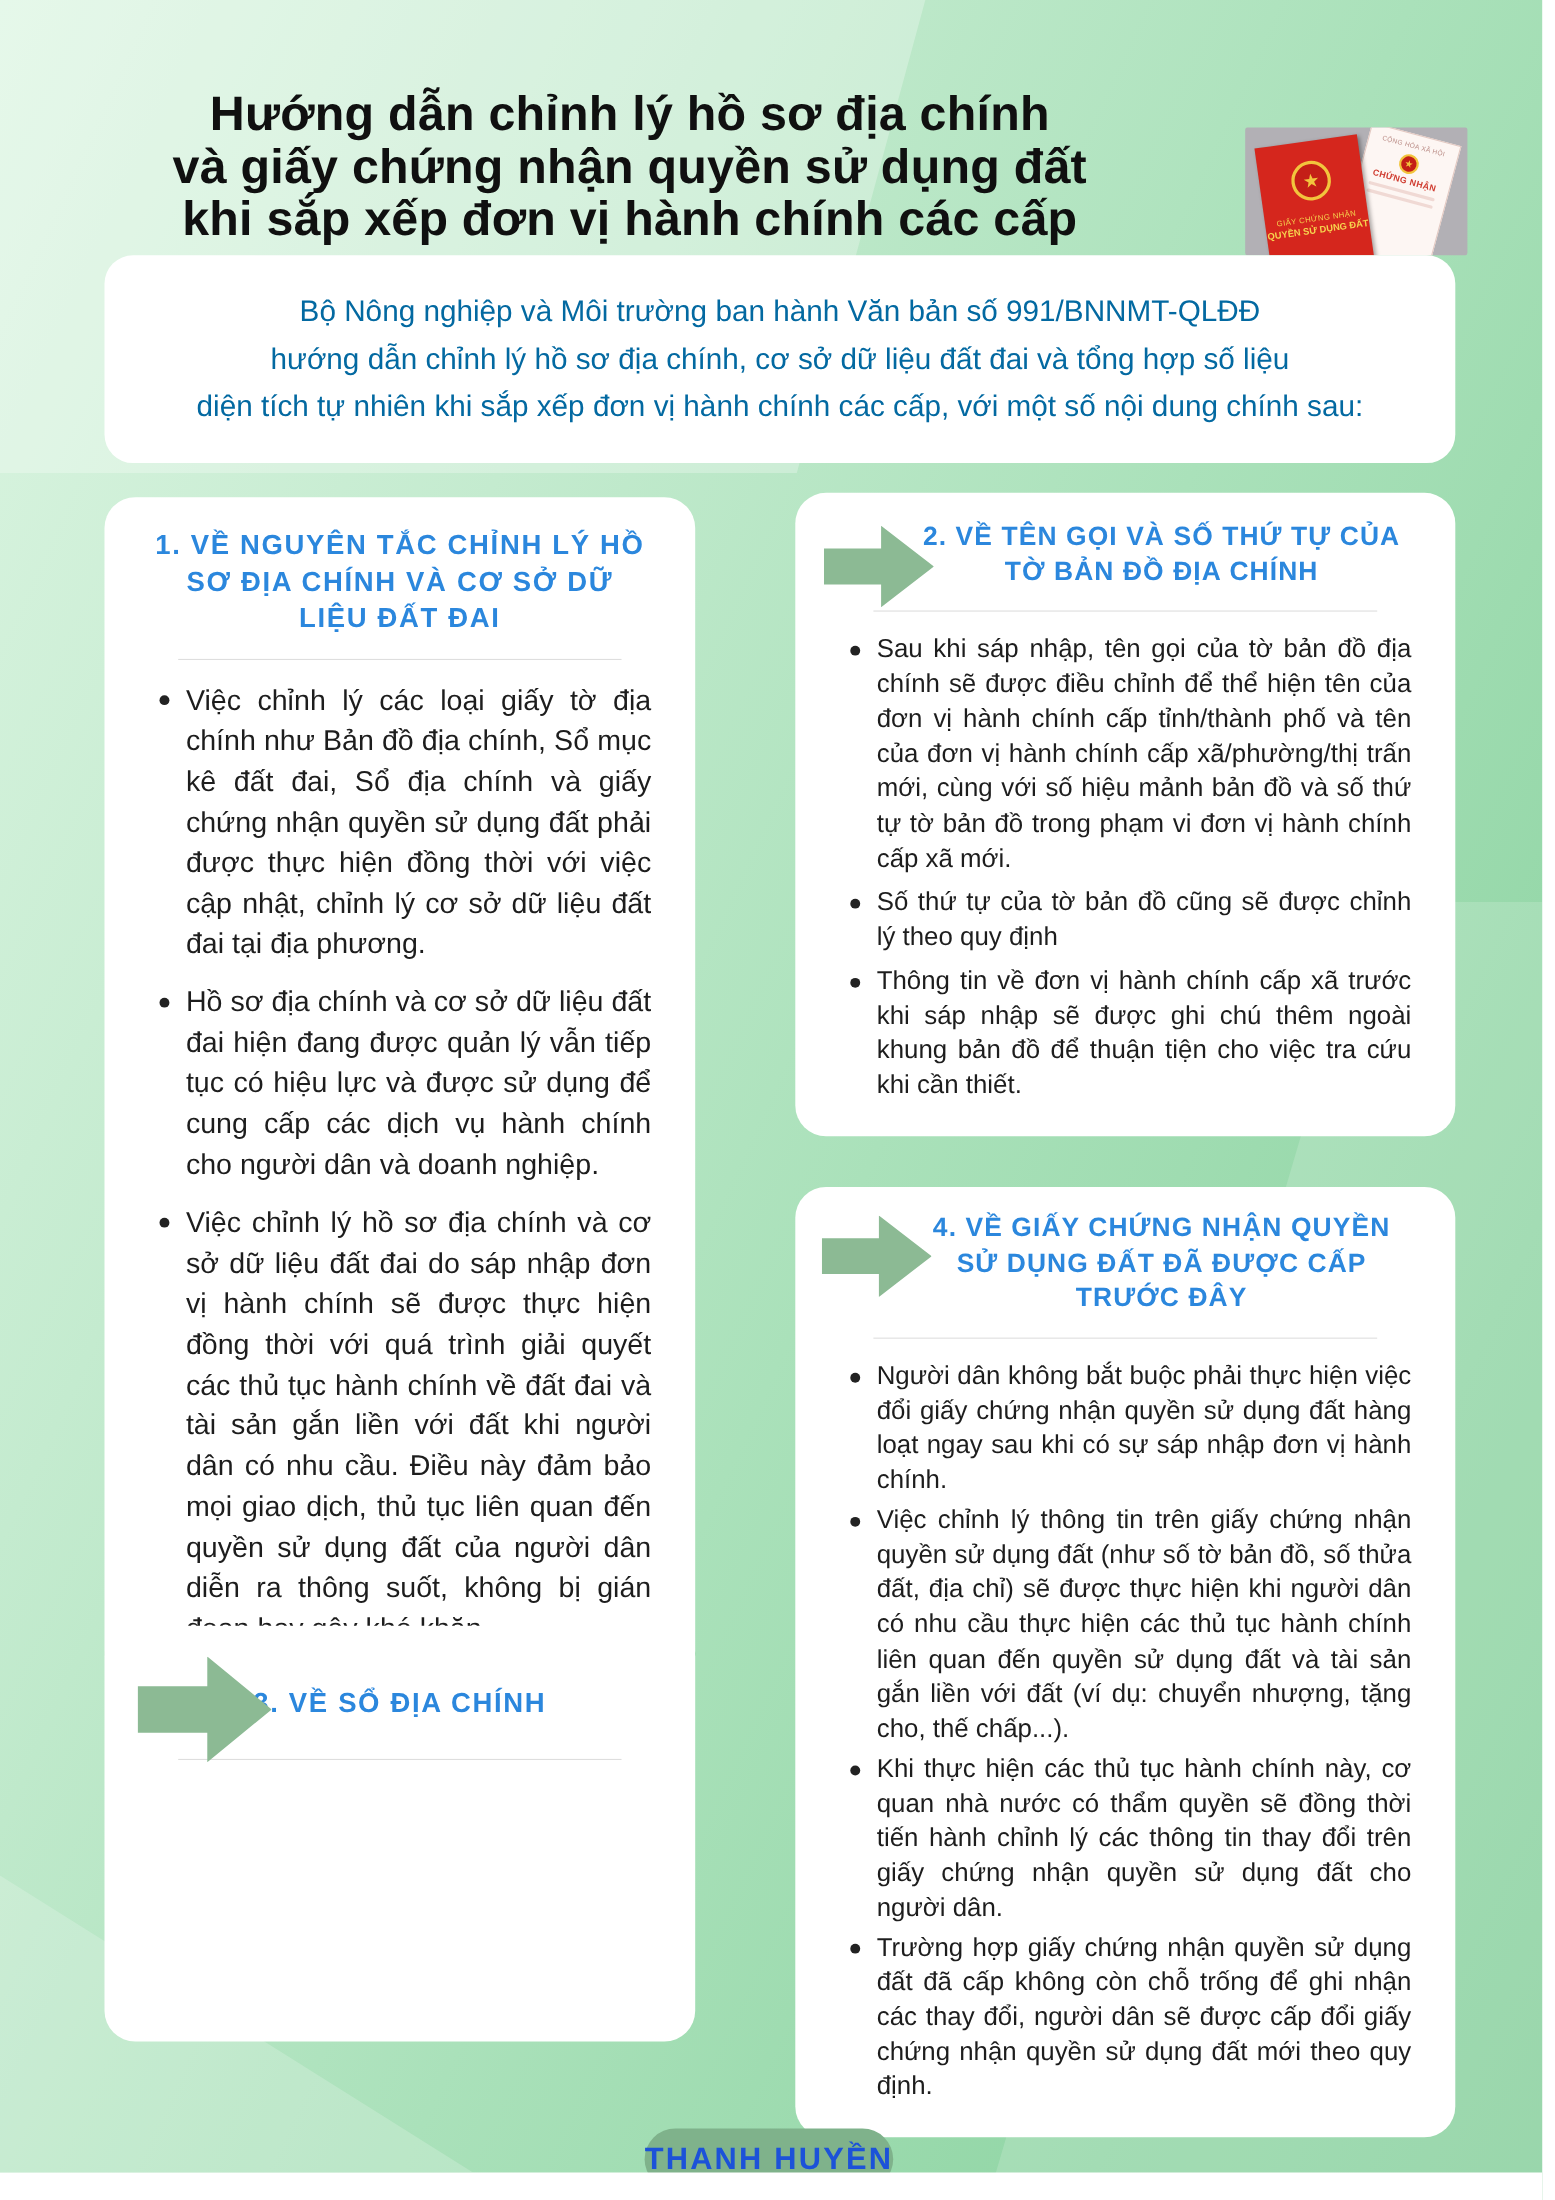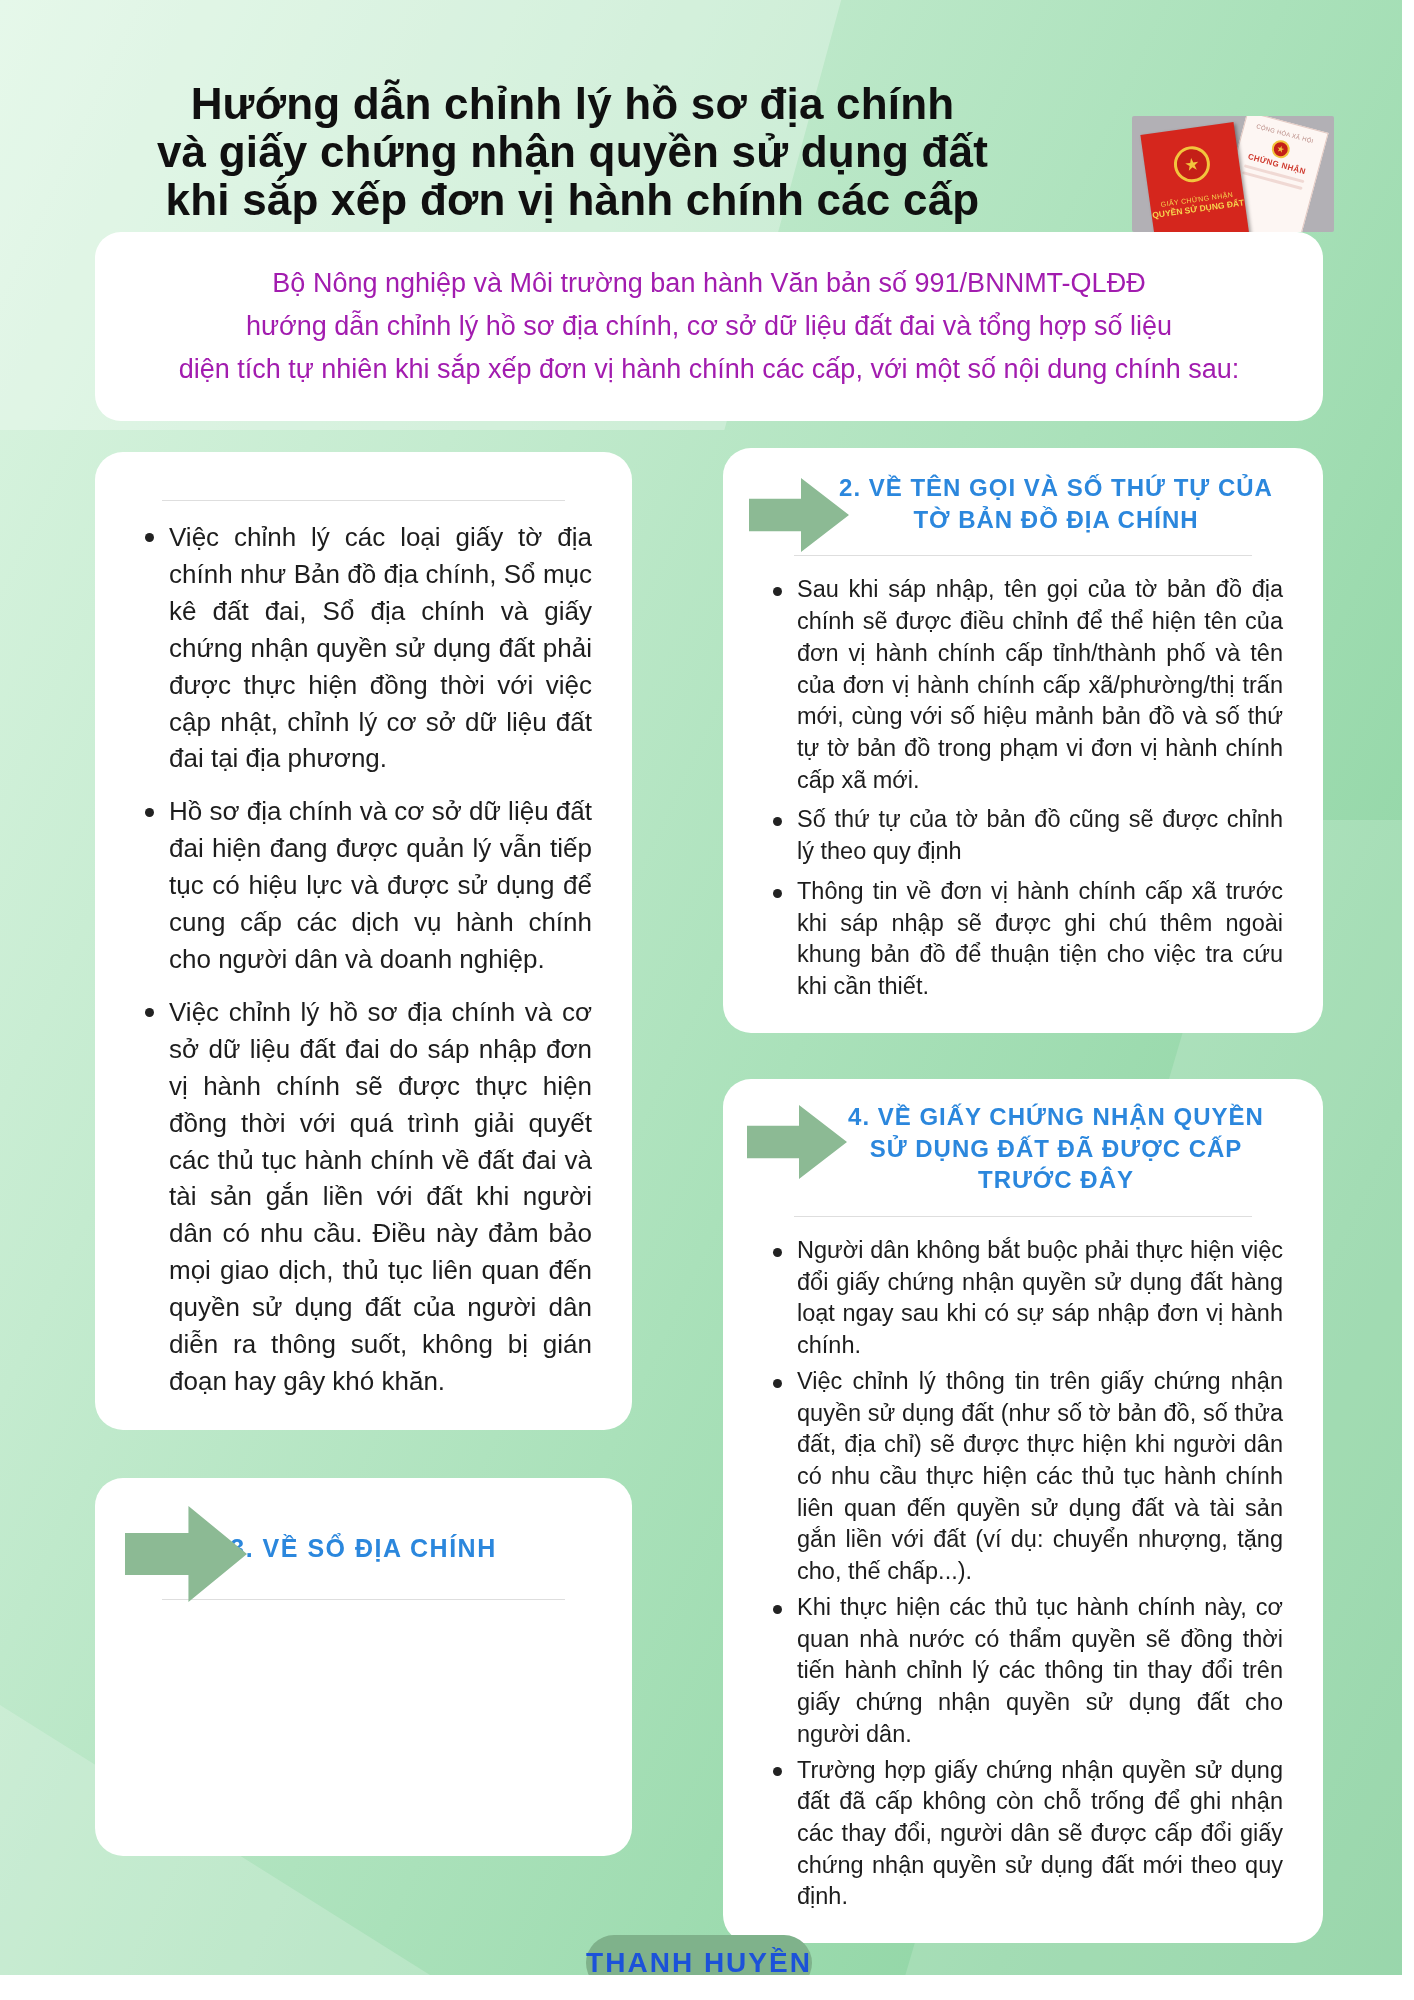--- a/index.html
+++ b/index.html
@@ -63,21 +63,21 @@
     color:var(--emblem-yellow,#f2c53d);font-size:17px;line-height:31px;
   }
   .book-line1{font-size:7px;color:#f6d44e;letter-spacing:0.4px;}
   .book-line2{font-size:8.5px;font-weight:700;color:#f6d44e;margin-top:1px;}
 
   .intro-card{
     position:absolute;left:95px;top:232px;width:1228px;min-height:188px;
     background:var(--card-bg,#fff);border-radius:26px;
     padding:30px 48px;text-align:center;
   }
-  .intro-line{font-size:27px;line-height:43px;color:#a21caf;}
+  .intro-line{font-size:27px;line-height:43px;color:#0369a1;}
 
   .card{
     position:absolute;background:var(--card-bg,#fff);border-radius:28px;
     padding:28px 40px 30px 40px;overflow:hidden;
   }
   .card-1{left:95px;top:452px;width:537px;min-height:962px;}
   .card-2{left:723px;top:448px;width:600px;min-height:584px;padding-top:24px;}
   .card-3{left:95px;top:1478px;width:537px;min-height:378px;}
   .card-4{left:723px;top:1079px;width:600px;min-height:814px;padding-top:22px;}
 
@@ -149,20 +149,21 @@
     </div>
   </div>
 
   <div class="intro-card">
     <div class="intro-line">Bộ Nông nghiệp và Môi trường ban hành Văn bản số 991/BNNMT-QLĐĐ</div>
     <div class="intro-line">hướng dẫn chỉnh lý hồ sơ địa chính, cơ sở dữ liệu đất đai và tổng hợp số liệu</div>
     <div class="intro-line">diện tích tự nhiên khi sắp xếp đơn vị hành chính các cấp, với một số nội dung chính sau:</div>
   </div>
 
   <section class="card card-1 col-left">
+    <h2 class="card-title">1. VỀ NGUYÊN TẮC CHỈNH LÝ HỒ SƠ ĐỊA CHÍNH VÀ CƠ SỞ DỮ LIỆU ĐẤT ĐAI</h2>
     <div class="divider"></div>
     <ul class="bullets">
       <li>Việc chỉnh lý các loại giấy tờ địa chính như Bản đồ địa chính, Sổ mục kê đất đai, Sổ địa chính và giấy chứng nhận quyền sử dụng đất phải được thực hiện đồng thời với việc cập nhật, chỉnh lý cơ sở dữ liệu đất đai tại địa phương.</li>
       <li>Hồ sơ địa chính và cơ sở dữ liệu đất đai hiện đang được quản lý vẫn tiếp tục có hiệu lực và được sử dụng để cung cấp các dịch vụ hành chính cho người dân và doanh nghiệp.</li>
       <li>Việc chỉnh lý hồ sơ địa chính và cơ sở dữ liệu đất đai do sáp nhập đơn vị hành chính sẽ được thực hiện đồng thời với quá trình giải quyết các thủ tục hành chính về đất đai và tài sản gắn liền với đất khi người dân có nhu cầu. Điều này đảm bảo mọi giao dịch, thủ tục liên quan đến quyền sử dụng đất của người dân diễn ra thông suốt, không bị gián đoạn hay gây khó khăn.</li>
     </ul>
   </section>
 
   <section class="card card-2 col-right">
     <span class="arrow"></span>

